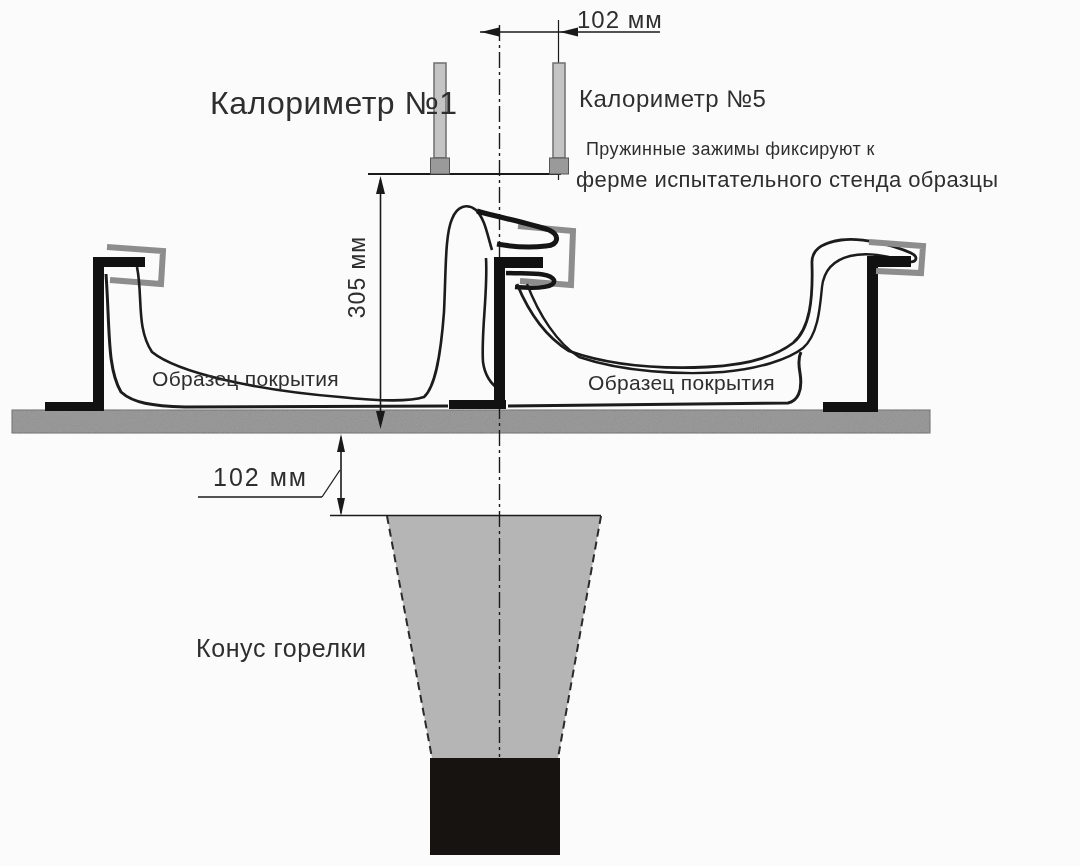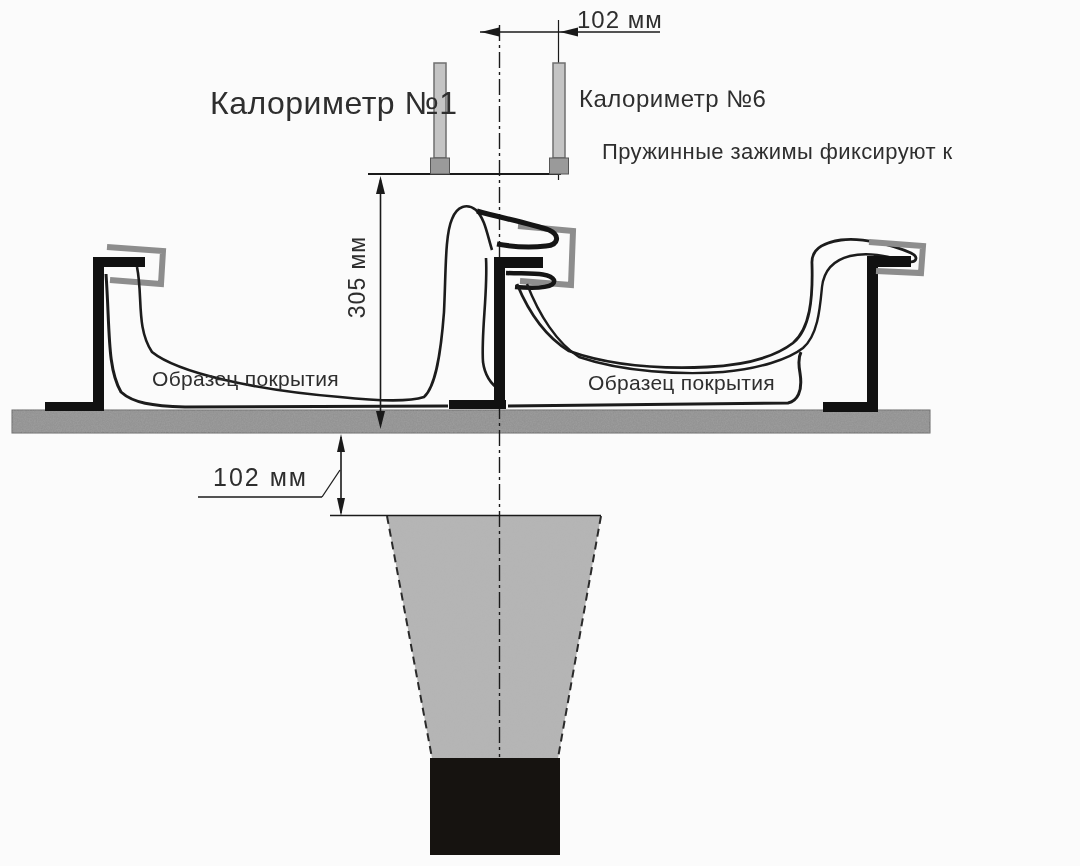--- a/index.html
+++ b/index.html
@@ -14,21 +14,21 @@
   .canvas svg{position:absolute;left:0;top:0;}
   .lbl{
     position:absolute;
     color:#2e2e2e;
     white-space:nowrap;
     -webkit-font-smoothing:antialiased;
   }
   .dim-top   {left:577px; top:6px;   font-size:24px; letter-spacing:1px;}
   .cal1      {left:210px; top:85px;  font-size:32px; letter-spacing:0.5px;}
   .cal2      {left:579px; top:85px;  font-size:24px; letter-spacing:0.5px;}
-  .note-line1{left:602px; top:139px; font-size:22px; letter-spacing:0.4px;}
+  .note-line1{left:586px; top:139px; font-size:18px; letter-spacing:0.4px;}
   .note-line2{left:576px; top:167px; font-size:22px; letter-spacing:0.4px;}
   .note-line3{left:576px; top:195px; font-size:22px; letter-spacing:0.4px;}
   .dim305{
     left:297px; top:264px; width:120px; height:26px;
     font-size:23px; letter-spacing:1px; text-align:center;
     transform:rotate(-90deg);
   }
   .sampleL   {left:152px; top:367px; font-size:21px; letter-spacing:0.3px;}
   .sampleR   {left:588px; top:371px; font-size:21px; letter-spacing:0.3px;}
   .dim-bot   {left:213px; top:463px; font-size:25px; letter-spacing:2px;}
@@ -145,20 +145,22 @@
       <line x1="322" y1="497" x2="340" y2="470" stroke-width="1.3"></line>
       <line x1="341" y1="437" x2="341" y2="513" stroke-width="1.6"></line>
       <polygon points="341,434 337,452 345,452" stroke="none"></polygon>
       <polygon points="341,516 337,498 345,498" stroke="none"></polygon>
       <line x1="330" y1="515.5" x2="601" y2="515.5" stroke-width="1.6"></line>
     </g>
   </svg>
 
   <div class="lbl dim-top">102 мм</div>
   <div class="lbl cal1">Калориметр №1</div>
-  <div class="lbl cal2">Калориметр №6</div>
+  <div class="lbl cal2">Калориметр №5</div>
   <div class="lbl note-line1">Пружинные зажимы фиксируют к</div>
+  <div class="lbl note-line2">ферме испытательного стенда образцы</div>
   <div class="lbl dim305">305 мм</div>
   <div class="lbl sampleL">Образец покрытия</div>
   <div class="lbl sampleR">Образец покрытия</div>
   <div class="lbl dim-bot">102 мм</div>
+  <div class="lbl cone-lbl">Конус горелки</div>
 
 </div>
 
 </body></html>

